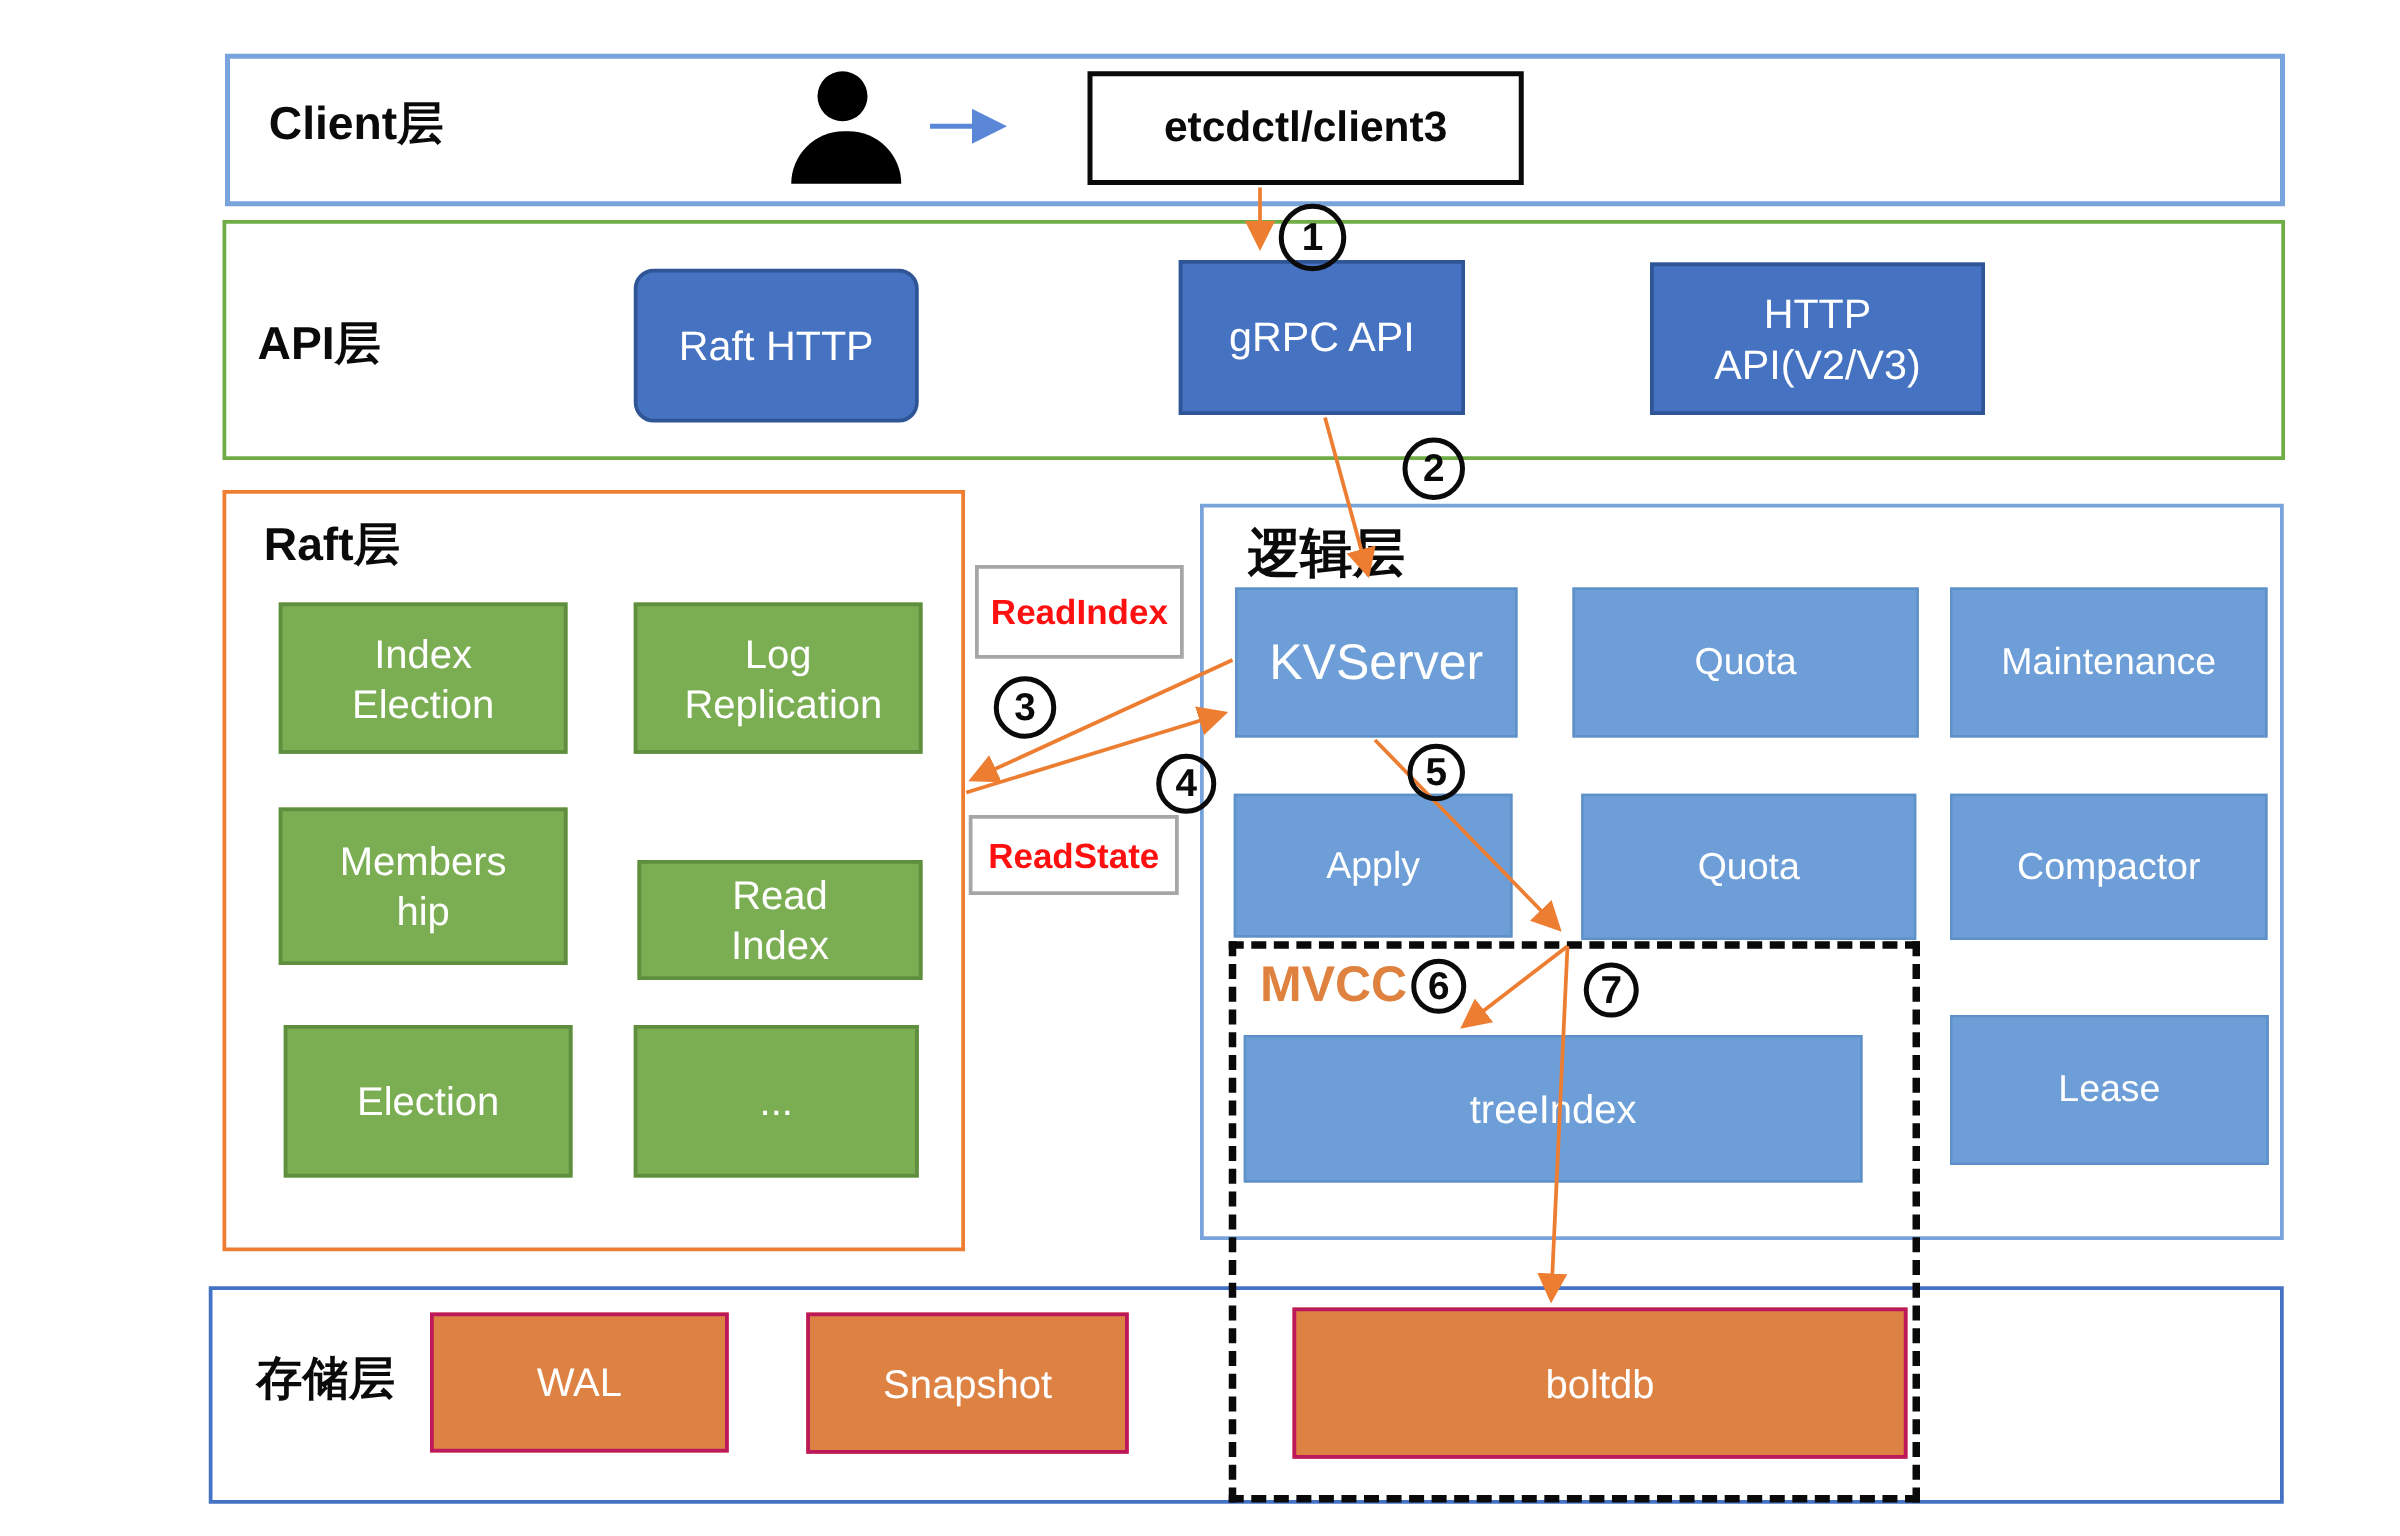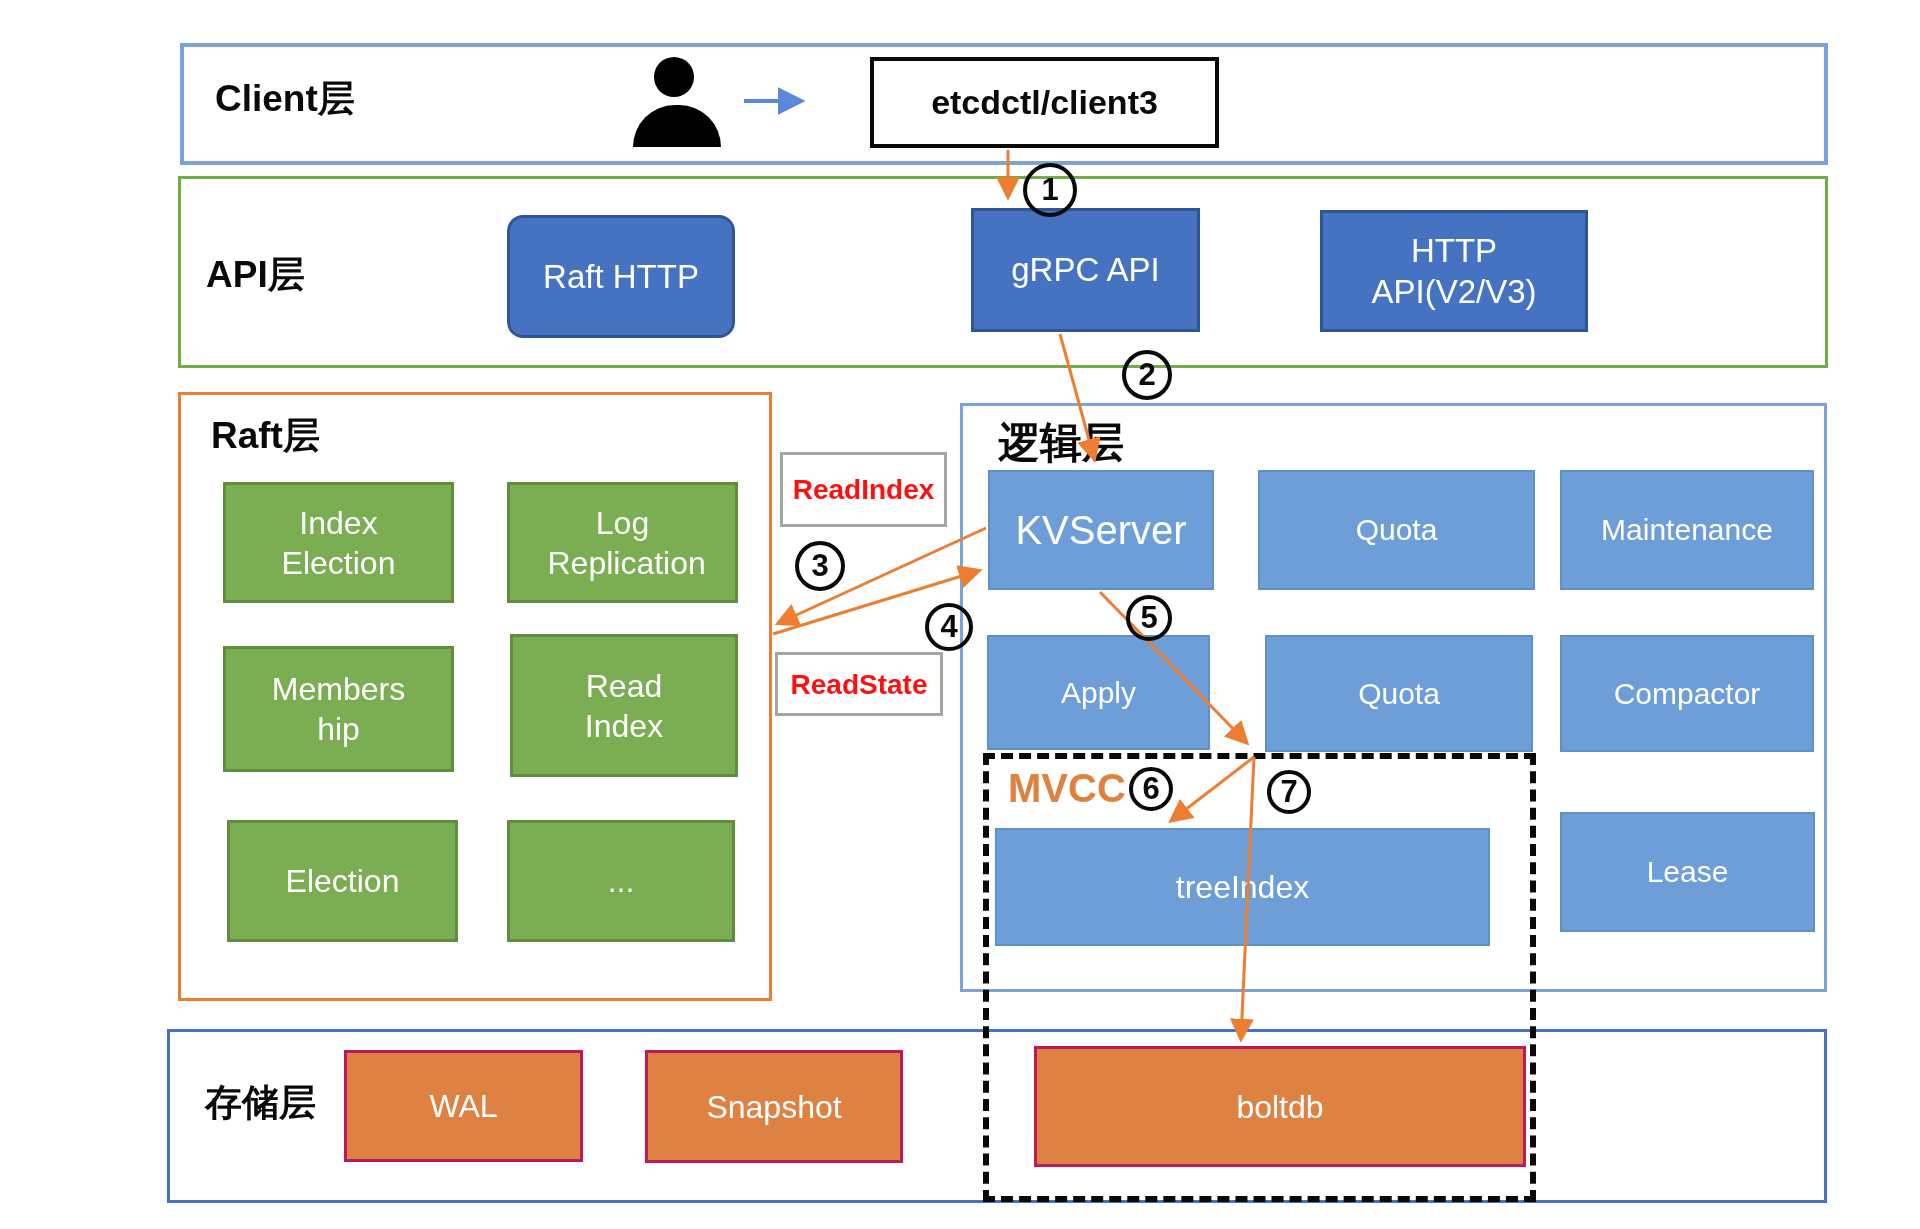--- a/index.html
+++ b/index.html
@@ -63,38 +63,38 @@
 
 <div class="abs person-head" style="left:654px;top:57px;width:40px;height:40px;"></div>
 <div class="abs person-body" style="left:633px;top:105px;width:88px;height:42px;"></div>
 <div class="abs cbox plain-box" style="left:834px;top:57px;width:349px;height:91px;margin-left:36px;">
   <span class="inner">etcdctl/client3</span>
 </div>
 
 <div class="abs cbox api-box" style="left:507px;top:215px;width:228px;height:123px;border-radius:16px;">
   <span class="inner">Raft HTTP</span>
 </div>
-<div class="abs cbox api-box" style="left:971px;top:208px;width:229px;height:124px;">
+<div class="abs cbox api-box" style="left:943px;top:208px;width:229px;height:124px;">
   <span class="inner">gRPC API</span>
 </div>
 <div class="abs cbox api-box" style="left:1320px;top:210px;width:268px;height:122px;flex-direction:column;">
   <span>HTTP</span>
   <span>API(V2/V3)</span>
 </div>
 
 <div class="abs cbox green-box wrap-narrow" style="left:223px;top:482px;width:231px;height:121px;">
   <span class="inner">Index Election</span>
 </div>
 <div class="abs cbox green-box wrap-narrow" style="left:507px;top:482px;width:231px;height:121px;">
   <span class="inner">Log Replication</span>
 </div>
 <div class="abs cbox green-box break-word" style="left:223px;top:646px;width:231px;height:126px;">
   <span class="inner">Membership</span>
 </div>
-<div class="abs cbox green-box" style="left:510px;top:634px;width:228px;height:143px;">
+<div class="abs cbox green-box" style="left:510px;top:688px;width:228px;height:96px;">
   <span class="inner" style="width:120px;">Read Index</span>
 </div>
 <div class="abs cbox green-box" style="left:227px;top:820px;width:231px;height:122px;">
   <span class="inner">Election</span>
 </div>
 <div class="abs cbox green-box" style="left:507px;top:820px;width:228px;height:122px;">
   <span class="inner">...</span>
 </div>
 
 <div class="abs cbox note-box" style="left:780px;top:452px;width:167px;height:75px;">

